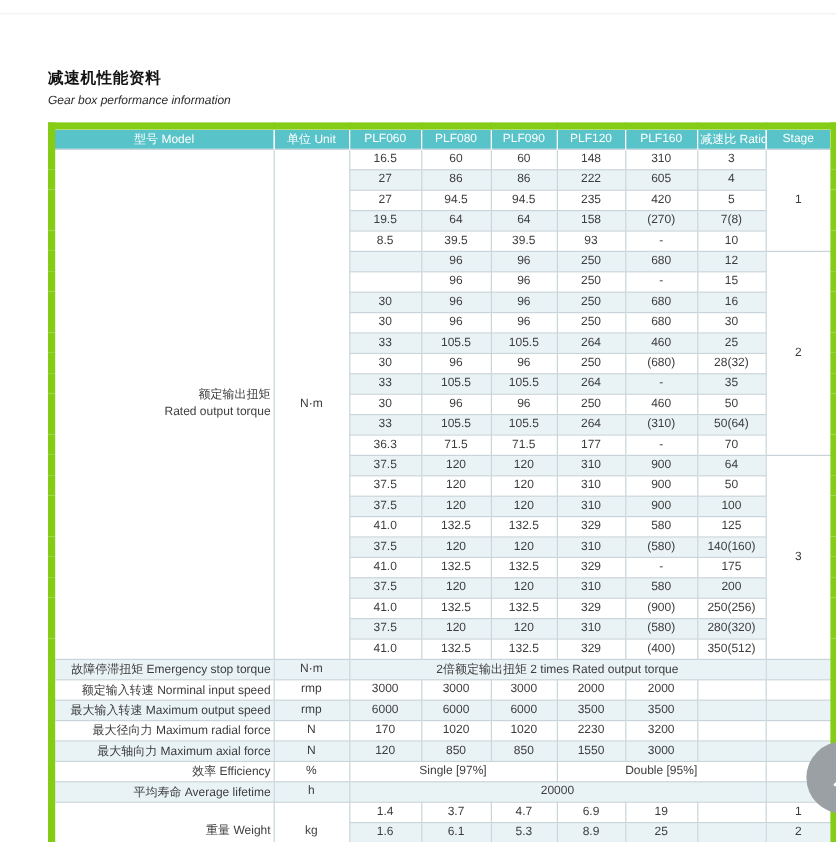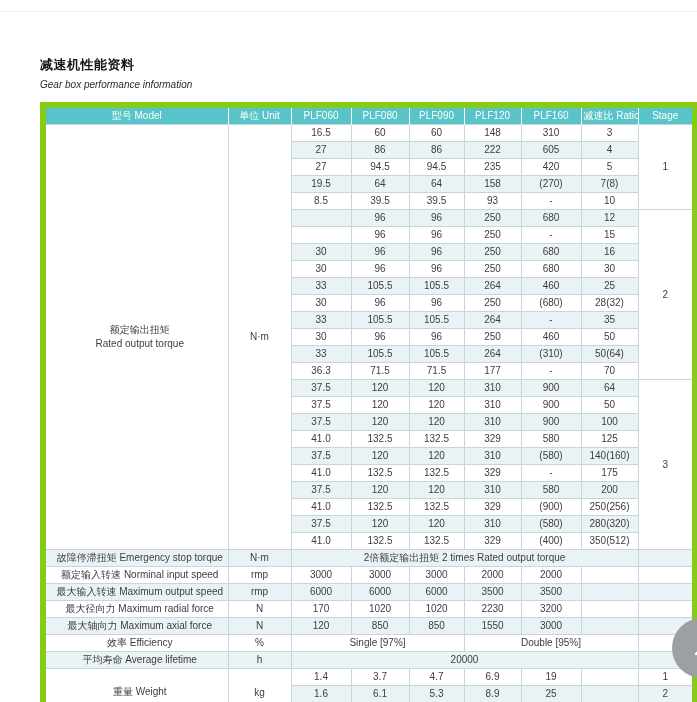--- a/index.html
+++ b/index.html
@@ -49,21 +49,21 @@
     border: 1px solid #c9d5da;
     height: 17px;
     text-align: center;
     padding: 0 2px;
     overflow: hidden;
     white-space: nowrap;
     background: #ffffff;
   }
   table.perf tr.stripe td { background: #e9f3f6; }
   table.perf td.merged { background: #ffffff !important; }
-  table.perf td.left { text-align: center; padding-left: 8px; }
+  table.perf td.left { text-align: right; padding-left: 8px; }
   table.perf td.left div { line-height: 14px; }
   .fab {
     position: absolute;
     left: 672px; top: 618px;
     width: 60px; height: 60px;
     border-radius: 50%;
     background: #9aa0a4;
     border: none;
     display: flex; align-items: center; justify-content: center;
     padding: 0; cursor: pointer;

